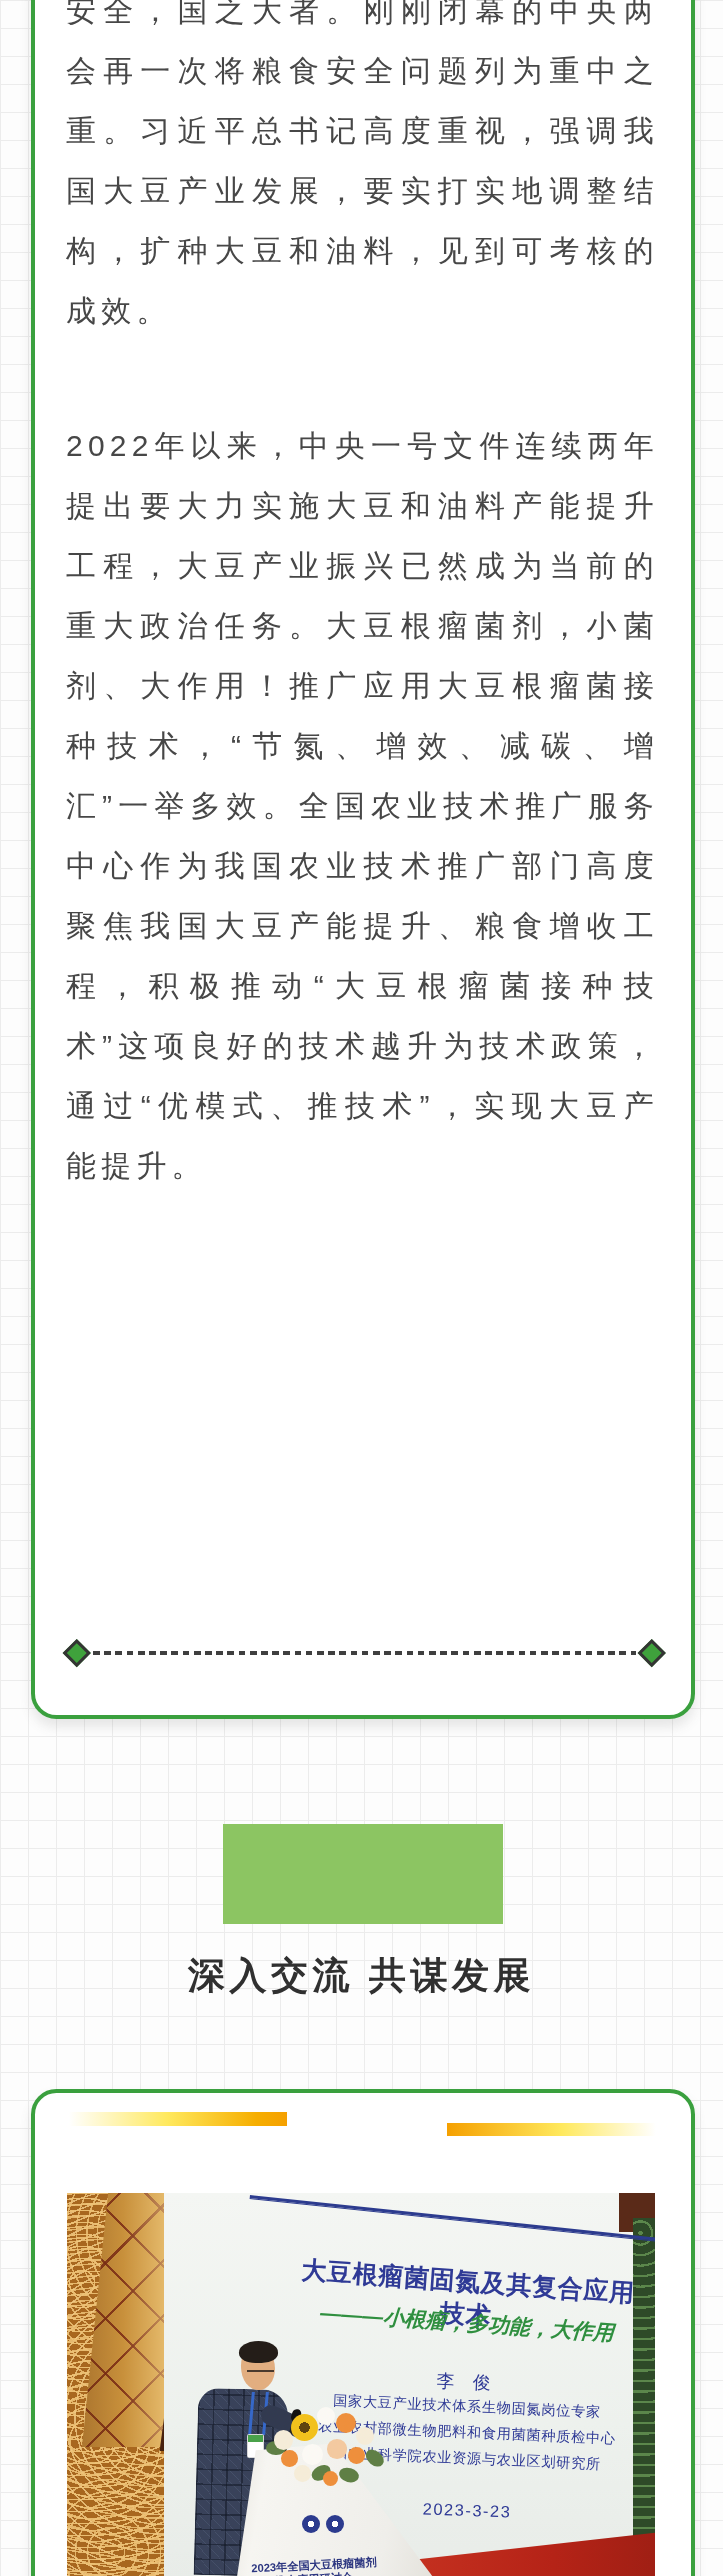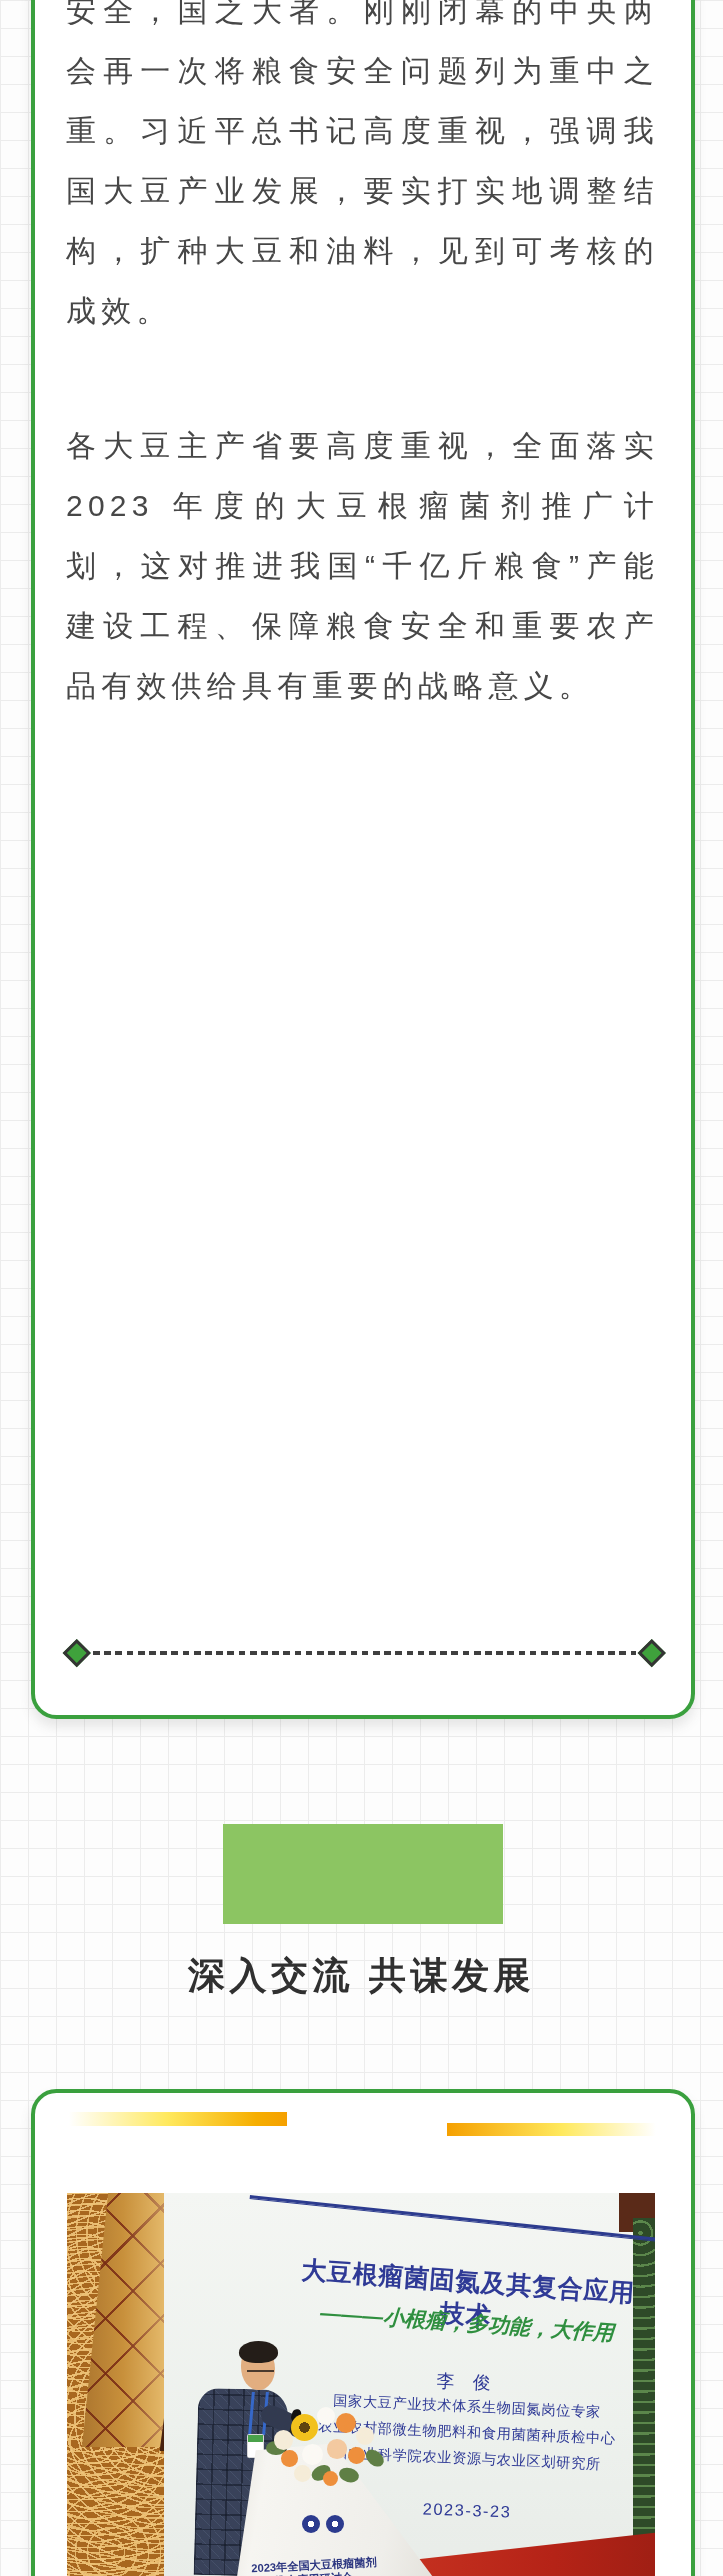--- a/index.html
+++ b/index.html
@@ -210,21 +210,21 @@
   }
 </style>
 </head>
 <body>
 
 <div id="canvas">
 
   <div class="card" id="card-article">
     <div class="article">
       <p>安全，国之大者。刚刚闭幕的中央两会再一次将粮食安全问题列为重中之重。习近平总书记高度重视，强调我国大豆产业发展，要实打实地调整结构，扩种大豆和油料，见到可考核的成效。</p>
-      <p>各大豆主产省要高度重视，全面落实2023 年度的大豆根瘤菌剂推广计划，这对推进我国“千亿斤粮食”产能建设工程、保障粮食安全和重要农产品有效供给具有重要的战略意义。</p>
+      <p>2022年以来，中央一号文件连续两年提出要大力实施大豆和油料产能提升工程，大豆产业振兴已然成为当前的重大政治任务。大豆根瘤菌剂，小菌剂、大作用！推广应用大豆根瘤菌接种技术，“节氮、增效、减碳、增汇”一举多效。全国农业技术推广服务中心作为我国农业技术推广部门高度聚焦我国大豆产能提升、粮食增收工程，积极推动“大豆根瘤菌接种技术”这项良好的技术越升为技术政策，通过“优模式、推技术”，实现大豆产能提升。</p>
     </div>
     <div class="divider">
       <span class="diamond"></span>
       <span class="dash-line"></span>
       <span class="diamond"></span>
     </div>
   </div>
 
   <div class="part-green"></div>
 

